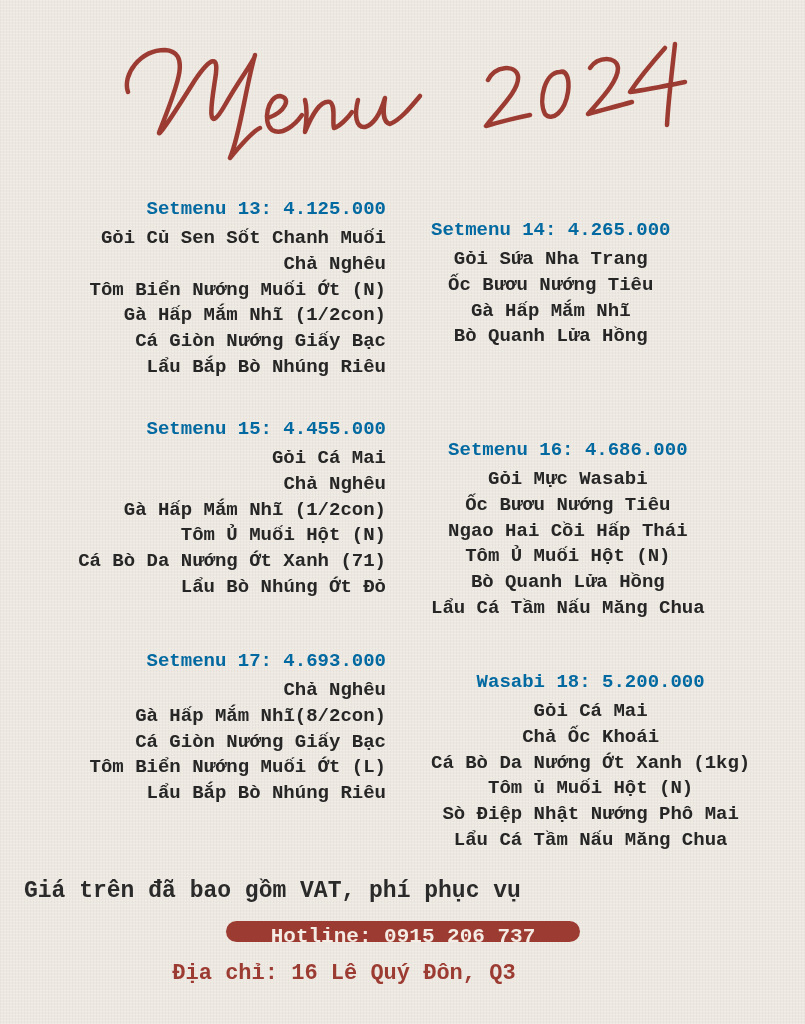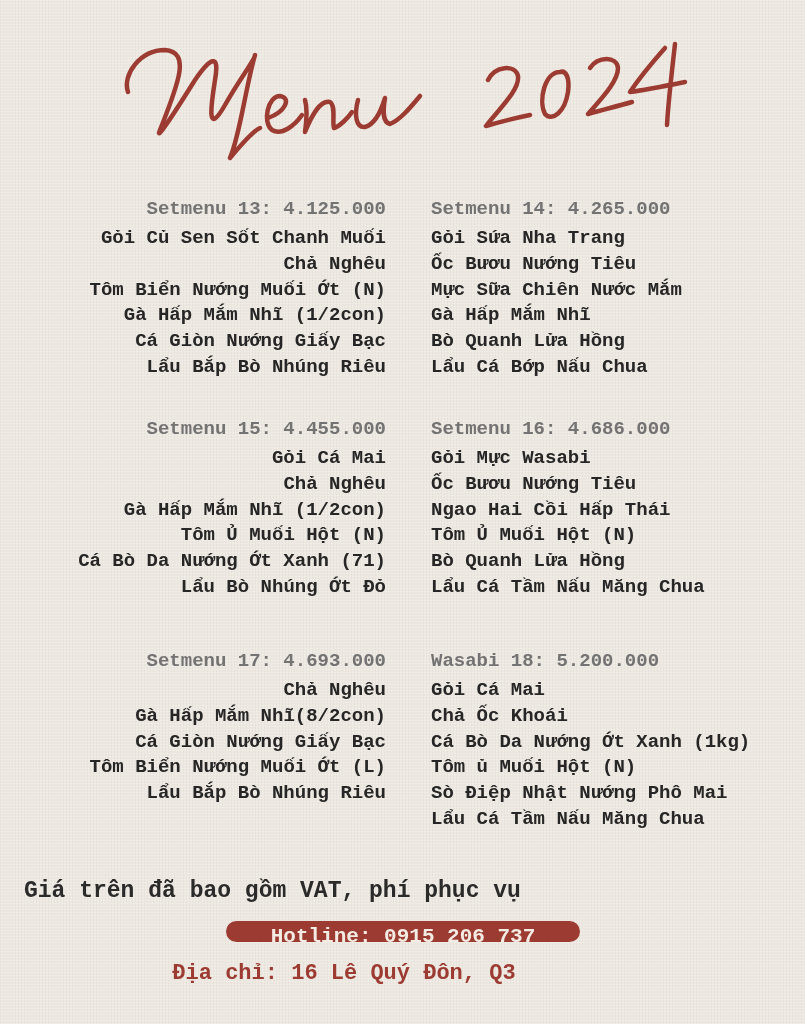--- a/index.html
+++ b/index.html
@@ -14,28 +14,28 @@
     position: relative;
   }
   .title {
     position: absolute; left: 120px; top: 30px; width: 580px; height: 140px;
   }
   .title svg { width: 100%; height: 100%; }
   .set {
     position: absolute; font-weight: bold;
   }
   .set .head {
-    color: #737373; font-size: 19px; line-height: 22px; margin-bottom: 6px;
+    color: #0369a1; font-size: 19px; line-height: 22px; margin-bottom: 6px;
     white-space: nowrap;
   }
   .set .item {
     font-size: 19px; line-height: 25.8px; white-space: nowrap;
   }
   .left { right: 419px; text-align: right; }
-  .right { left: 431px; text-align: left; }
+  .right { left: 431px; text-align: center; margin-top: 21px; }
   .s13 { top: 198px; } .s14 { top: 198px; }
   .s15 { top: 418px; text-align: right; } .s16 { top: 418px; }
   .s17 { top: 650px; text-align: right; } .s18 { top: 650px; }
   .note {
     position: absolute; top: 878px; left: 0; width: 805px; text-align: left;
     font-weight: bold; font-size: 23px; color: #2a2a2a; white-space: nowrap; padding-left: 24px;
   }
   .hotline {
     position: absolute; top: 921px; left: 226px; width: 354px; height: 21px;
     background: #9c3b31; border-radius: 16px; color: #f4ece4;
@@ -80,24 +80,22 @@
   <div class="item">Tôm Biển Nướng Muối Ớt (N)</div>
   <div class="item">Gà Hấp Mắm Nhĩ (1/2con)</div>
   <div class="item">Cá Giòn Nướng Giấy Bạc</div>
   <div class="item">Lẩu Bắp Bò Nhúng Riêu</div>
 </div>
 
 <div class="set right s14">
   <div class="head">Setmenu 14: 4.265.000</div>
   <div class="item">Gỏi Sứa Nha Trang</div>
   <div class="item">Ốc Bươu Nướng Tiêu</div>
-  <div class="item">Mực Sữa Chiên Nước Mắm</div>
   <div class="item">Gà Hấp Mắm Nhĩ</div>
   <div class="item">Bò Quanh Lửa Hồng</div>
-  <div class="item">Lẩu Cá Bớp Nấu Chua</div>
 </div>
 
 <div class="set left s15">
   <div class="head">Setmenu 15: 4.455.000</div>
   <div class="item">Gỏi Cá Mai</div>
   <div class="item">Chả Nghêu</div>
   <div class="item">Gà Hấp Mắm Nhĩ (1/2con)</div>
   <div class="item">Tôm Ủ Muối Hột (N)</div>
   <div class="item">Cá Bò Da Nướng Ớt Xanh (71)</div>
   <div class="item">Lẩu Bò Nhúng Ớt Đỏ</div>

